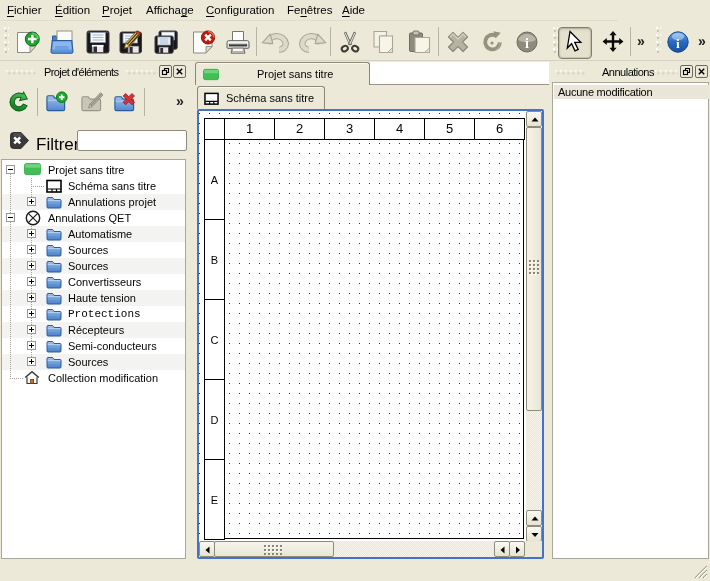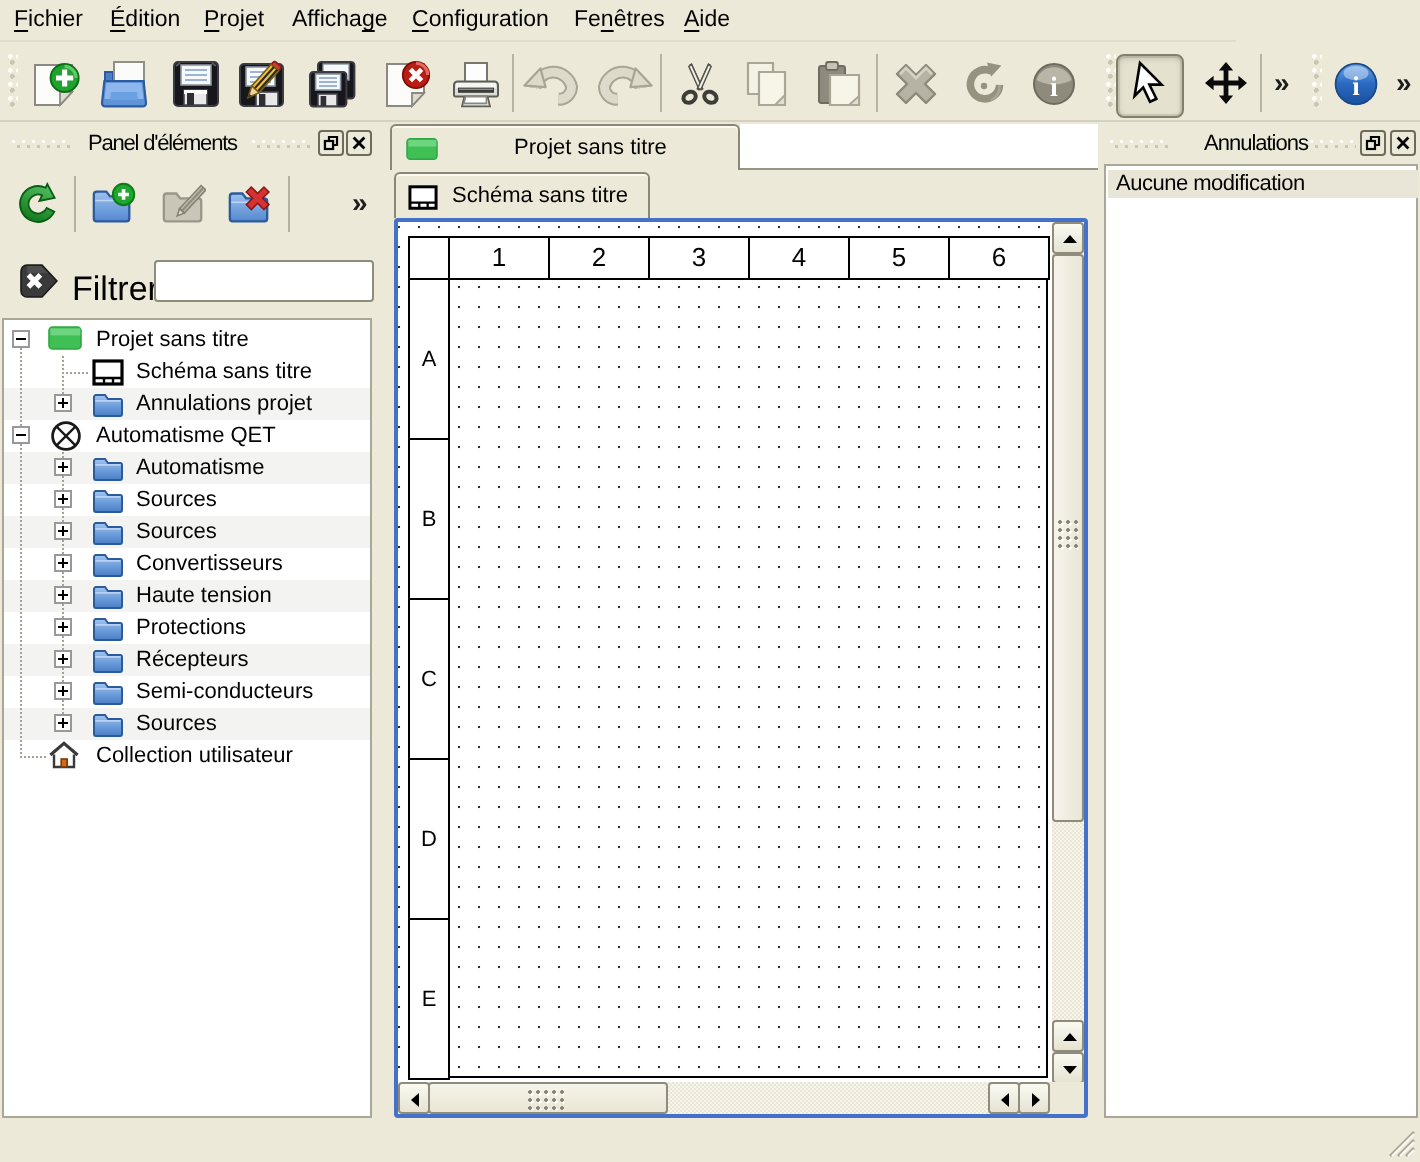--- a/index.html
+++ b/index.html
@@ -234,21 +234,21 @@
     <circle cx="11" cy="11" r="10.4" fill="url(#big)"></circle>
     <circle cx="11" cy="11" r="10.2" fill="none" stroke="#174a86" stroke-width="0.9"></circle>
     <ellipse cx="11" cy="5.6" rx="6.2" ry="3.6" fill="#ffffff" opacity="0.4"></ellipse>
     <text x="11" y="16.5" font-size="13.5" font-weight="bold" fill="#fff" text-anchor="middle" font-family="Liberation Serif, serif">i</text>
   </svg>
 </div>
 
 <div class="abs dtitle" id="ltitle" style="left:2px; top:62px; width:186px;">
   <div class="dots" style="left:4px; width:30px;"></div>
   <div class="dots" style="left:124px; width:30px;"></div>
-  <span class="abs" style="left:42px; top:4px; letter-spacing:-0.6px;">Panel d'éléments</span>
+  <span class="abs" style="left:42px; top:4px; letter-spacing:-0.6px;">Projet d'éléments</span>
   <div class="dbtn" style="left:157px; top:3px;">
     <svg width="11" height="11" style="position:absolute;left:0;top:0">
         <path d="M4.5 2.5 h4 v4 h-4 z M2.5 4.5 h4 v4 h-4 z" fill="none" stroke="#000" stroke-width="1.1"></path>
         <rect x="2.5" y="4.5" width="4" height="4" fill="#ece9d8" stroke="#000" stroke-width="1.1"></rect>
       </svg>
   </div>
   <div class="dbtn" style="left:171px; top:3px;">
     <svg width="11" height="11" style="position:absolute;left:0;top:0">
         <path d="M2.8 2.8 l5.4 5.4 M8.2 2.8 l-5.4 5.4" stroke="#000" stroke-width="1.4"></path>
       </svg>
@@ -407,31 +407,31 @@
   <svg class="abs" style="left:44px; top:194px; width:16px; height:16px;" viewBox="0 0 16 16">
       <use href="#folder16"></use>
     </svg>
   <svg class="abs" style="left:22px; top:210px; width:16px; height:16px;" viewBox="0 0 16 16">
       <use href="#house16"></use>
     </svg>
 
   <span class="tlabel" style="left:46px; top:4px;">Projet sans titre</span>
   <span class="tlabel" style="left:66px; top:20px;">Schéma sans titre</span>
   <span class="tlabel" style="left:66px; top:36px;">Annulations projet</span>
-  <span class="tlabel" style="left:46px; top:52px;">Automatisme QET</span>
+  <span class="tlabel" style="left:46px; top:52px;">Annulations QET</span>
   <span class="tlabel" style="left:66px; top:68px;">Automatisme</span>
   <span class="tlabel" style="left:66px; top:84px;">Sources</span>
   <span class="tlabel" style="left:66px; top:100px;">Sources</span>
   <span class="tlabel" style="left:66px; top:116px;">Convertisseurs</span>
   <span class="tlabel" style="left:66px; top:132px;">Haute tension</span>
-  <span class="tlabel" style="left:66px; top:148px;">Protections</span>
+  <span class="tlabel" style="left:66px; top:148px;font-family:Liberation Mono, monospace;">Protections</span>
   <span class="tlabel" style="left:66px; top:164px;">Récepteurs</span>
   <span class="tlabel" style="left:66px; top:180px;">Semi-conducteurs</span>
   <span class="tlabel" style="left:66px; top:196px;">Sources</span>
-  <span class="tlabel" style="left:46px; top:212px;">Collection utilisateur</span>
+  <span class="tlabel" style="left:46px; top:212px;">Collection modification</span>
 </div>
 
 <div id="whitetab" class="abs"></div>
 <div id="paneline" class="abs"></div>
 <div class="tab" id="tab1" style="left:195px; top:62px; width:175px; height:23px;">
   <svg class="abs" style="left:7px; top:4px; width:16px; height:15px;" viewBox="0 0 17 16">
       <use href="#projicon"></use>
     </svg>
   <span class="abs" style="left:61px; top:5px; font-size:11px; white-space:nowrap;">Projet sans titre</span>
 </div>

